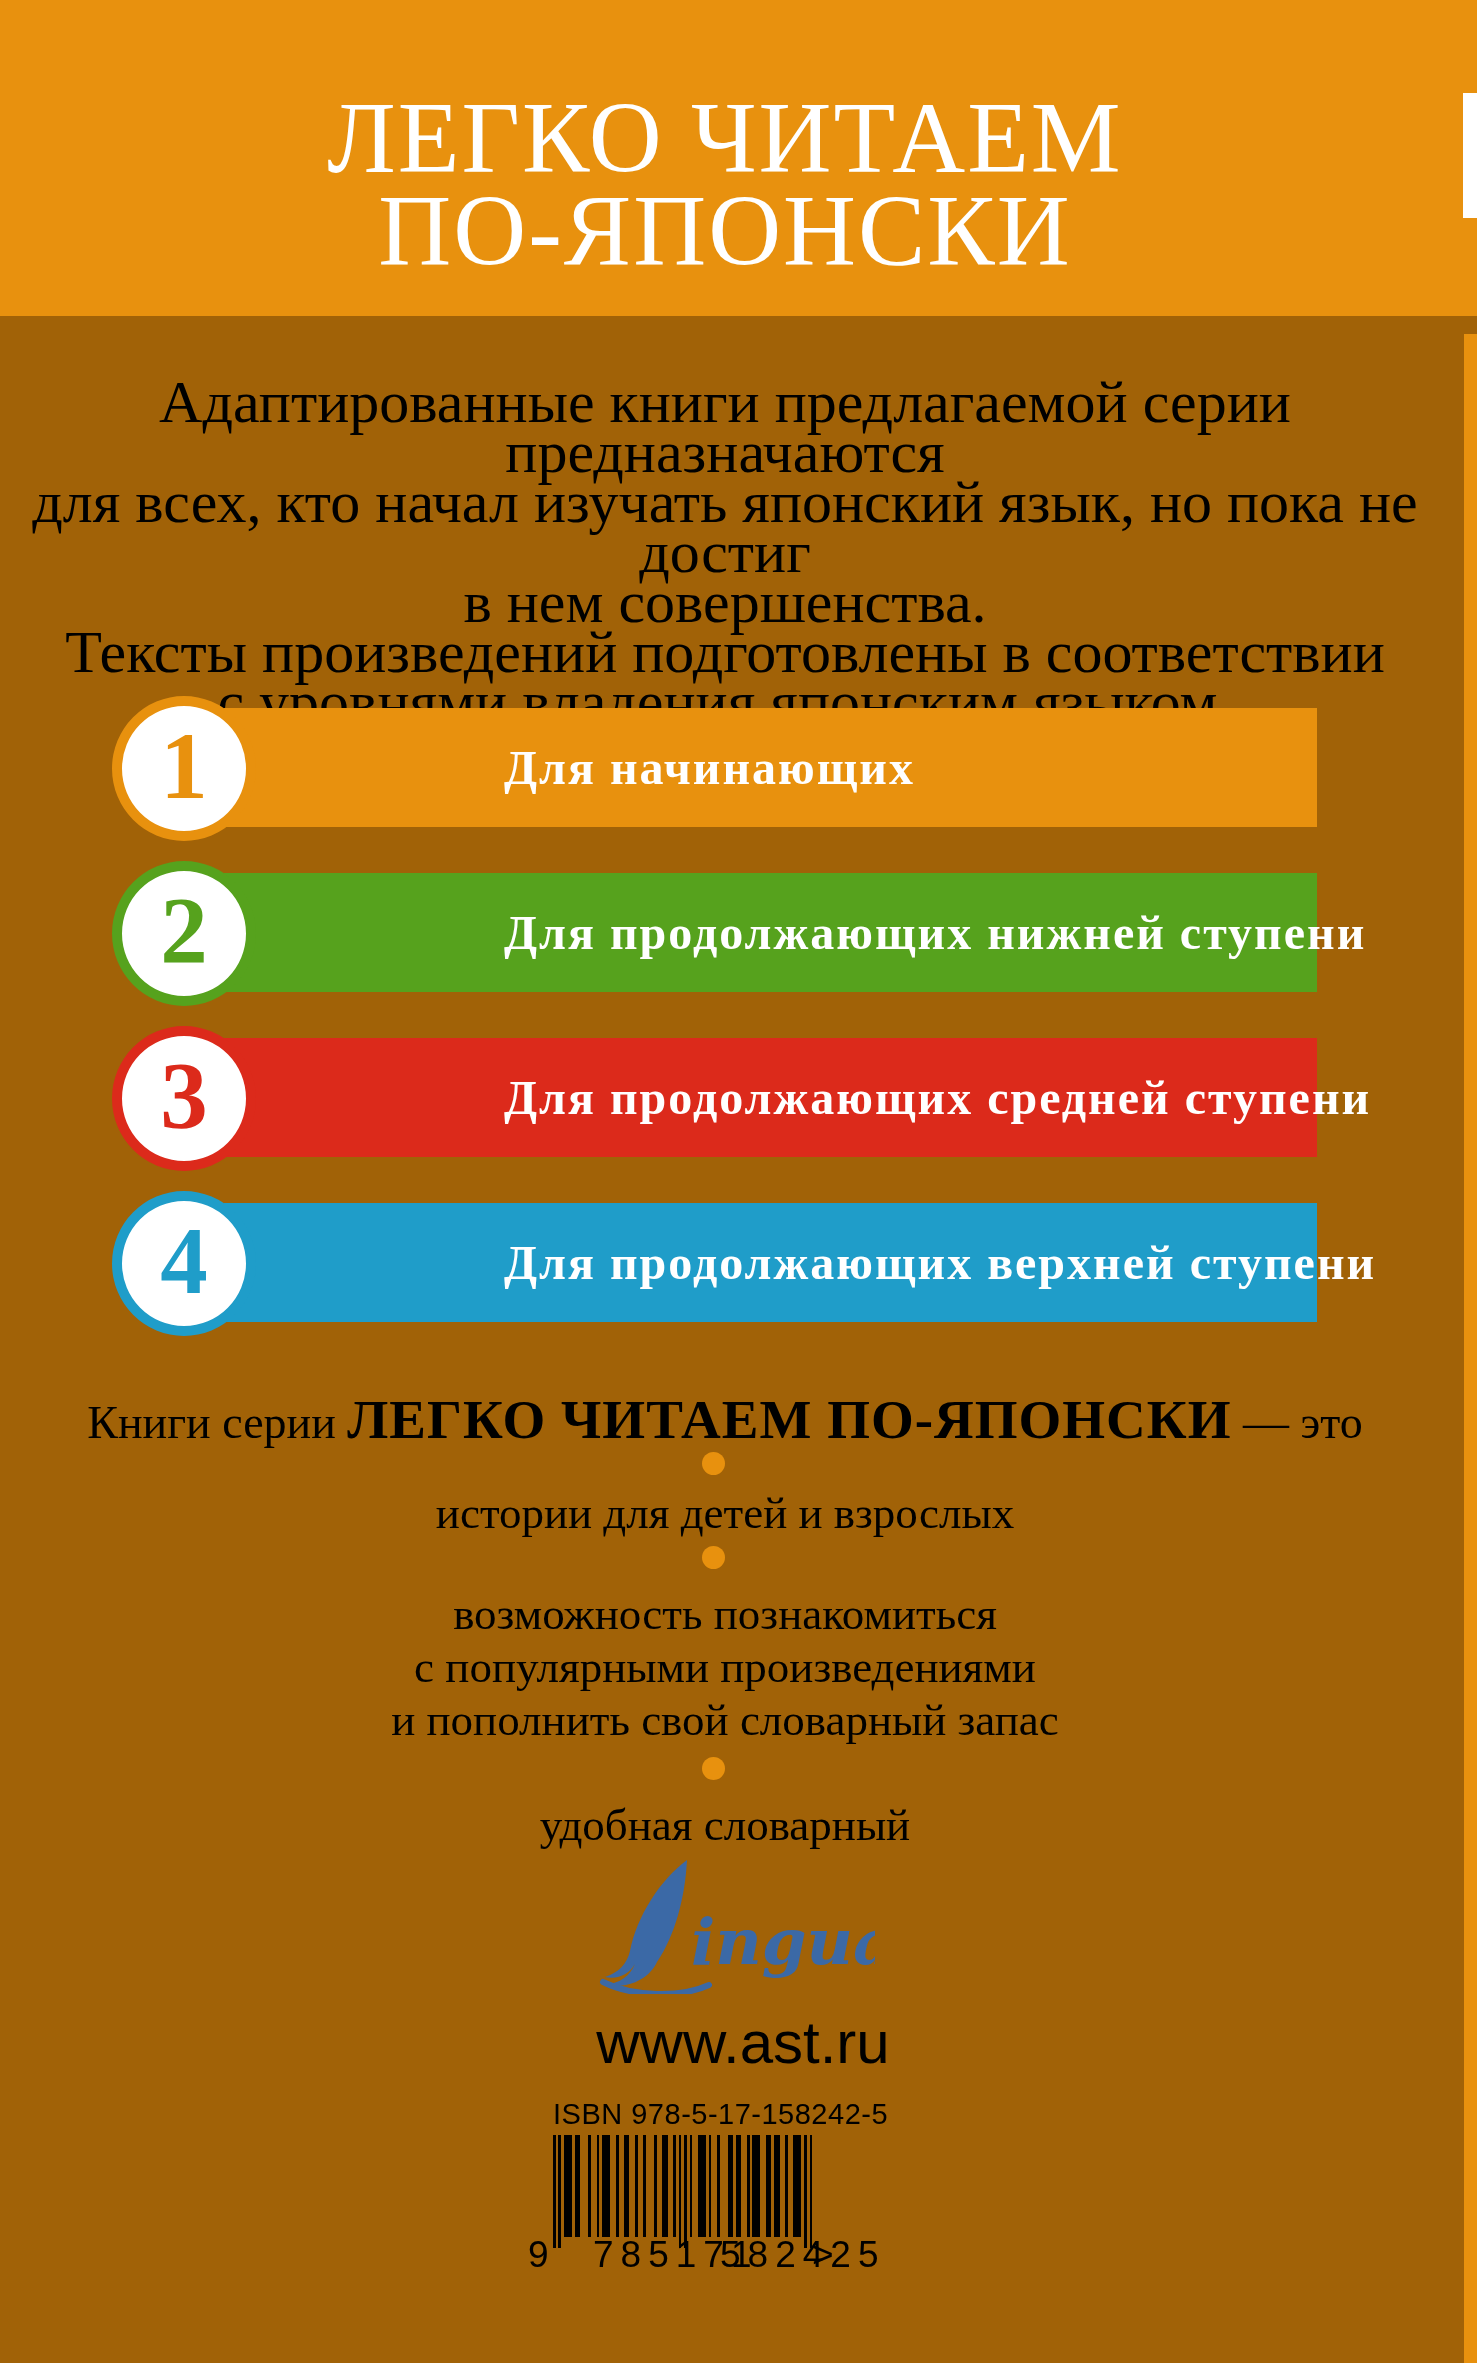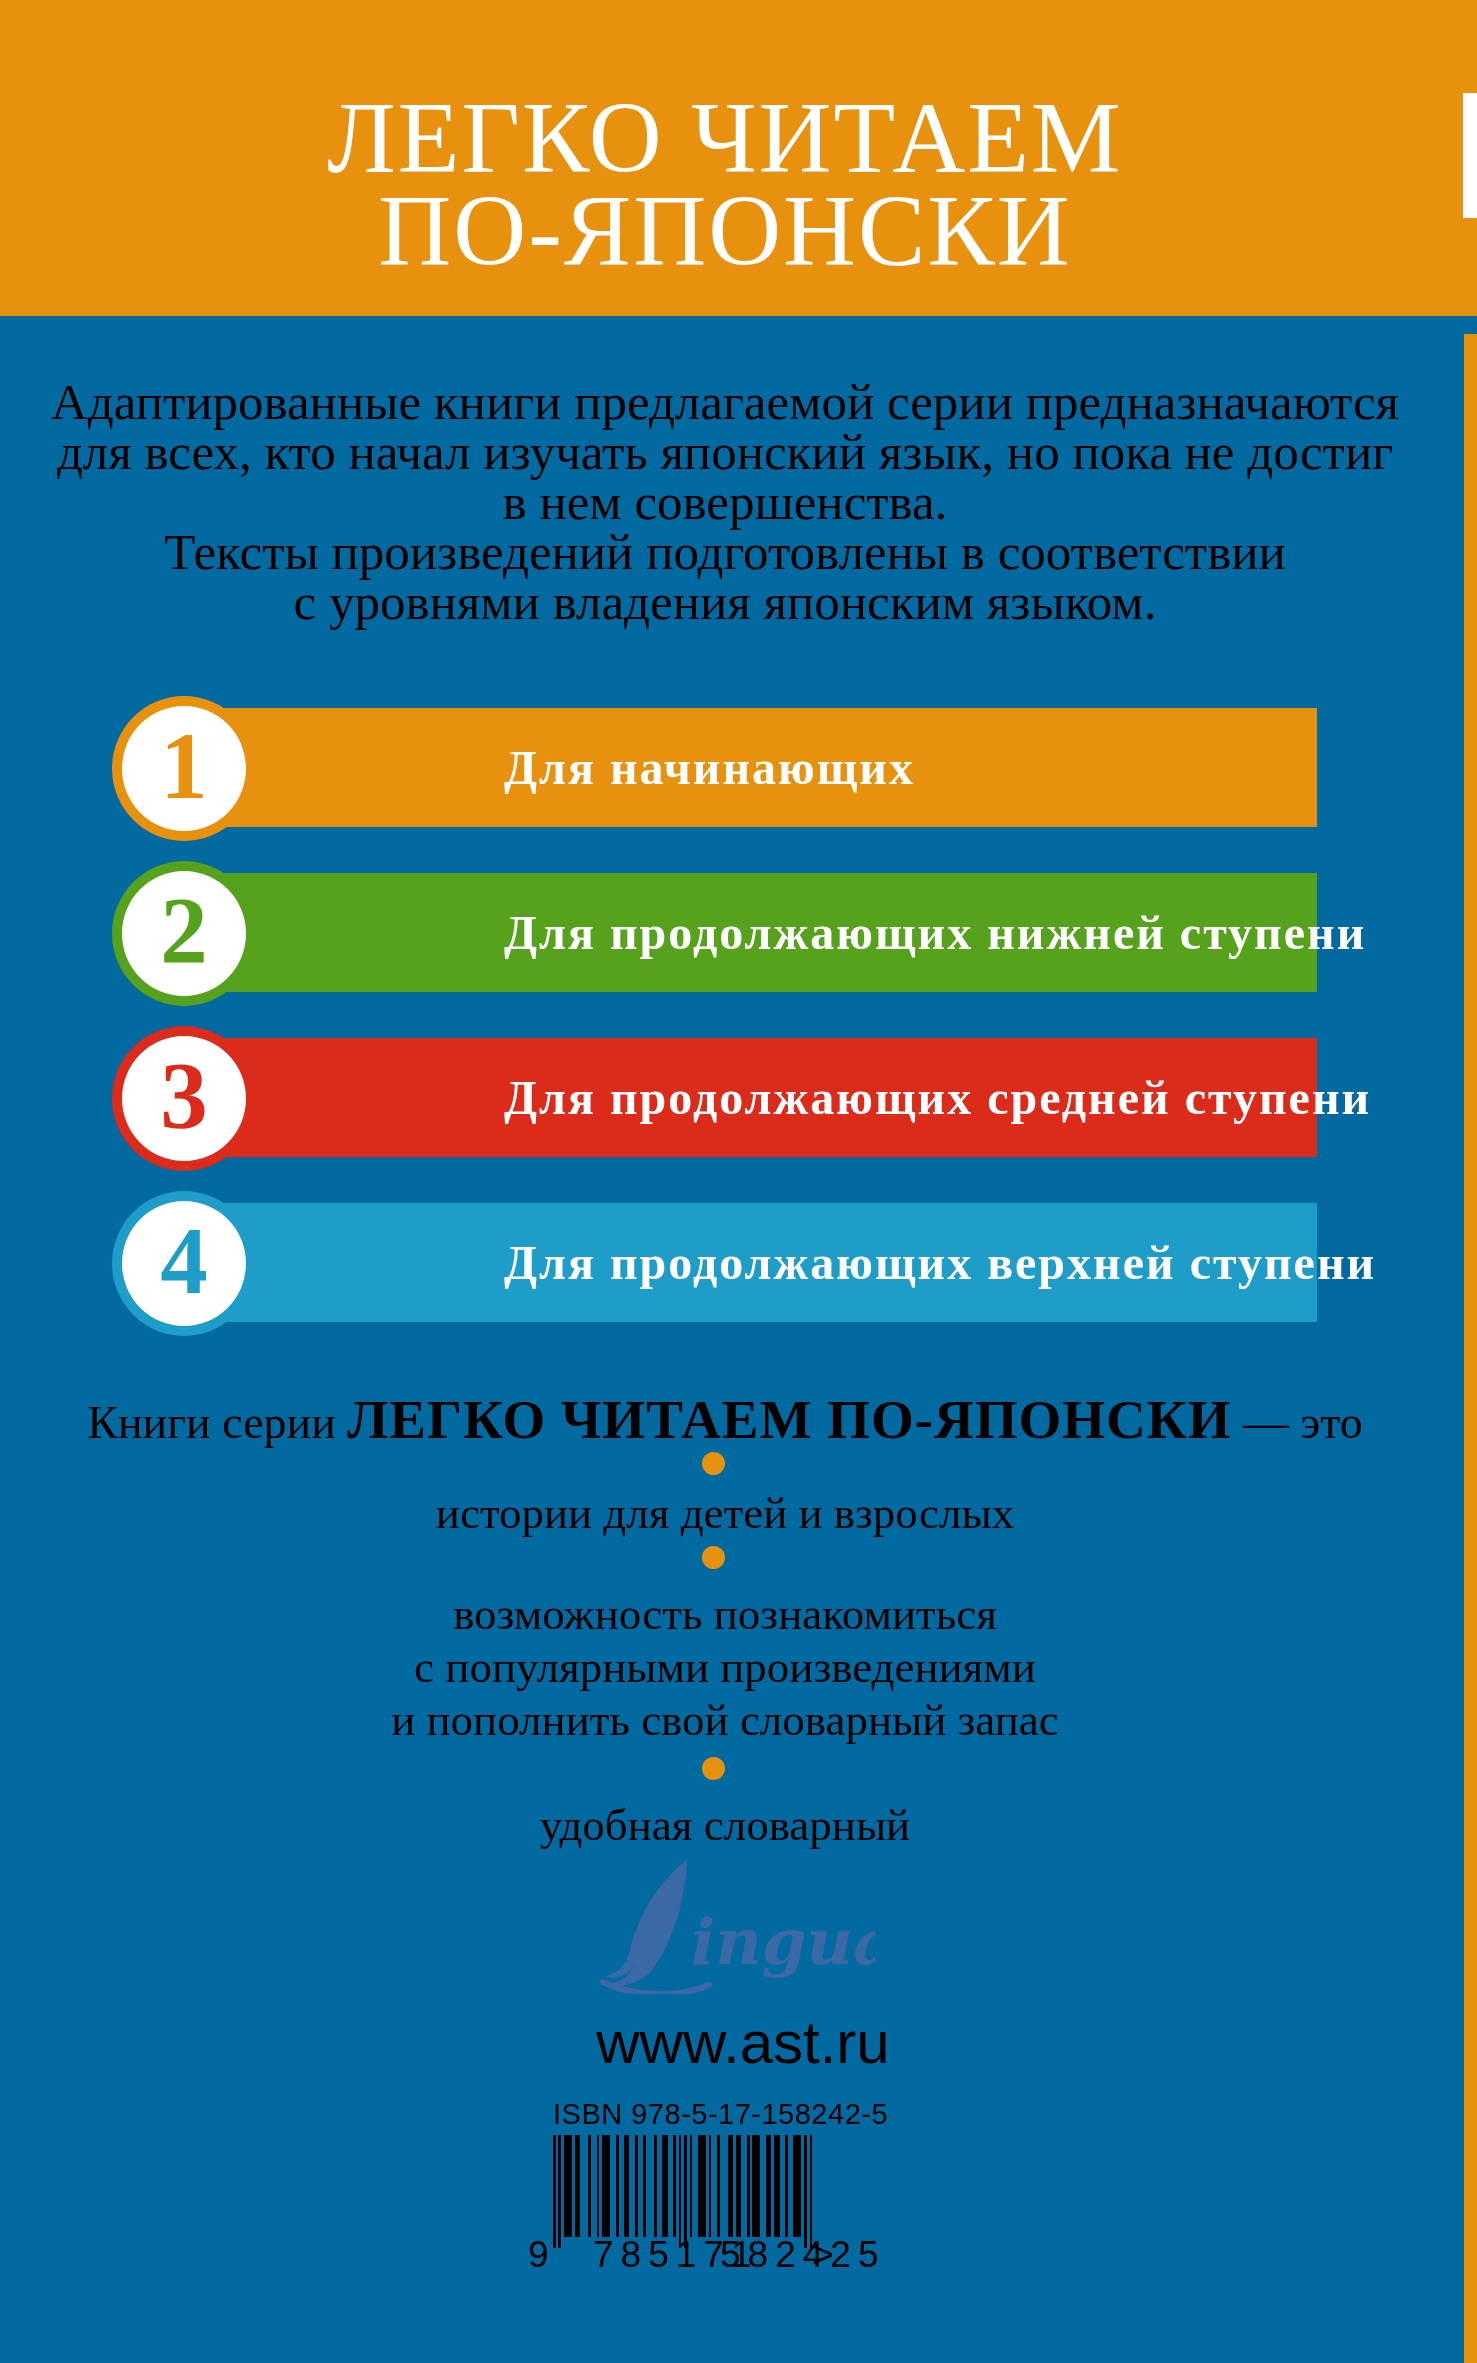--- a/index.html
+++ b/index.html
@@ -1,36 +1,36 @@
 <!DOCTYPE html>
 <html><head>
 <meta charset="utf-8">
 <style>
   html,body{margin:0;padding:0;background:#888;}
   .page{
     position:relative; width:1477px; height:2363px; margin:0 auto;
-    background:#0369a1; overflow:hidden;
+    background:#a16207; overflow:hidden;
     font-family:"Liberation Serif", serif; color:#111;
   }
   .abs{position:absolute;}
 
   
   .header{left:0; top:0; width:1477px; height:316px; background:#E8910E;}
   .header-notch{right:0; top:93px; width:14px; height:125px; background:#fff;}
   .side-strip{right:0; top:334px; width:13px; height:2029px; background:#E8910E;}
   .title{
     left:0; top:92px; width:1450px; text-align:center;
     color:#fff; font-size:101px; line-height:93px; letter-spacing:2px;
     font-weight:normal;
   }
 
   
   .intro{
     left:0; top:377px; width:1450px; text-align:center;
-    font-size:51px; line-height:50px; color:#000;
+    font-size:60px; line-height:50px; color:#000;
   }
 
   
   .level .bar{
     position:absolute; left:224px; width:1093px; height:119px;
     background:var(--c);
   }
   .level .bar-label{
     position:absolute; left:280px; height:119px; line-height:119px;
     color:#fff; font-weight:bold; font-size:48px; letter-spacing:2px;

